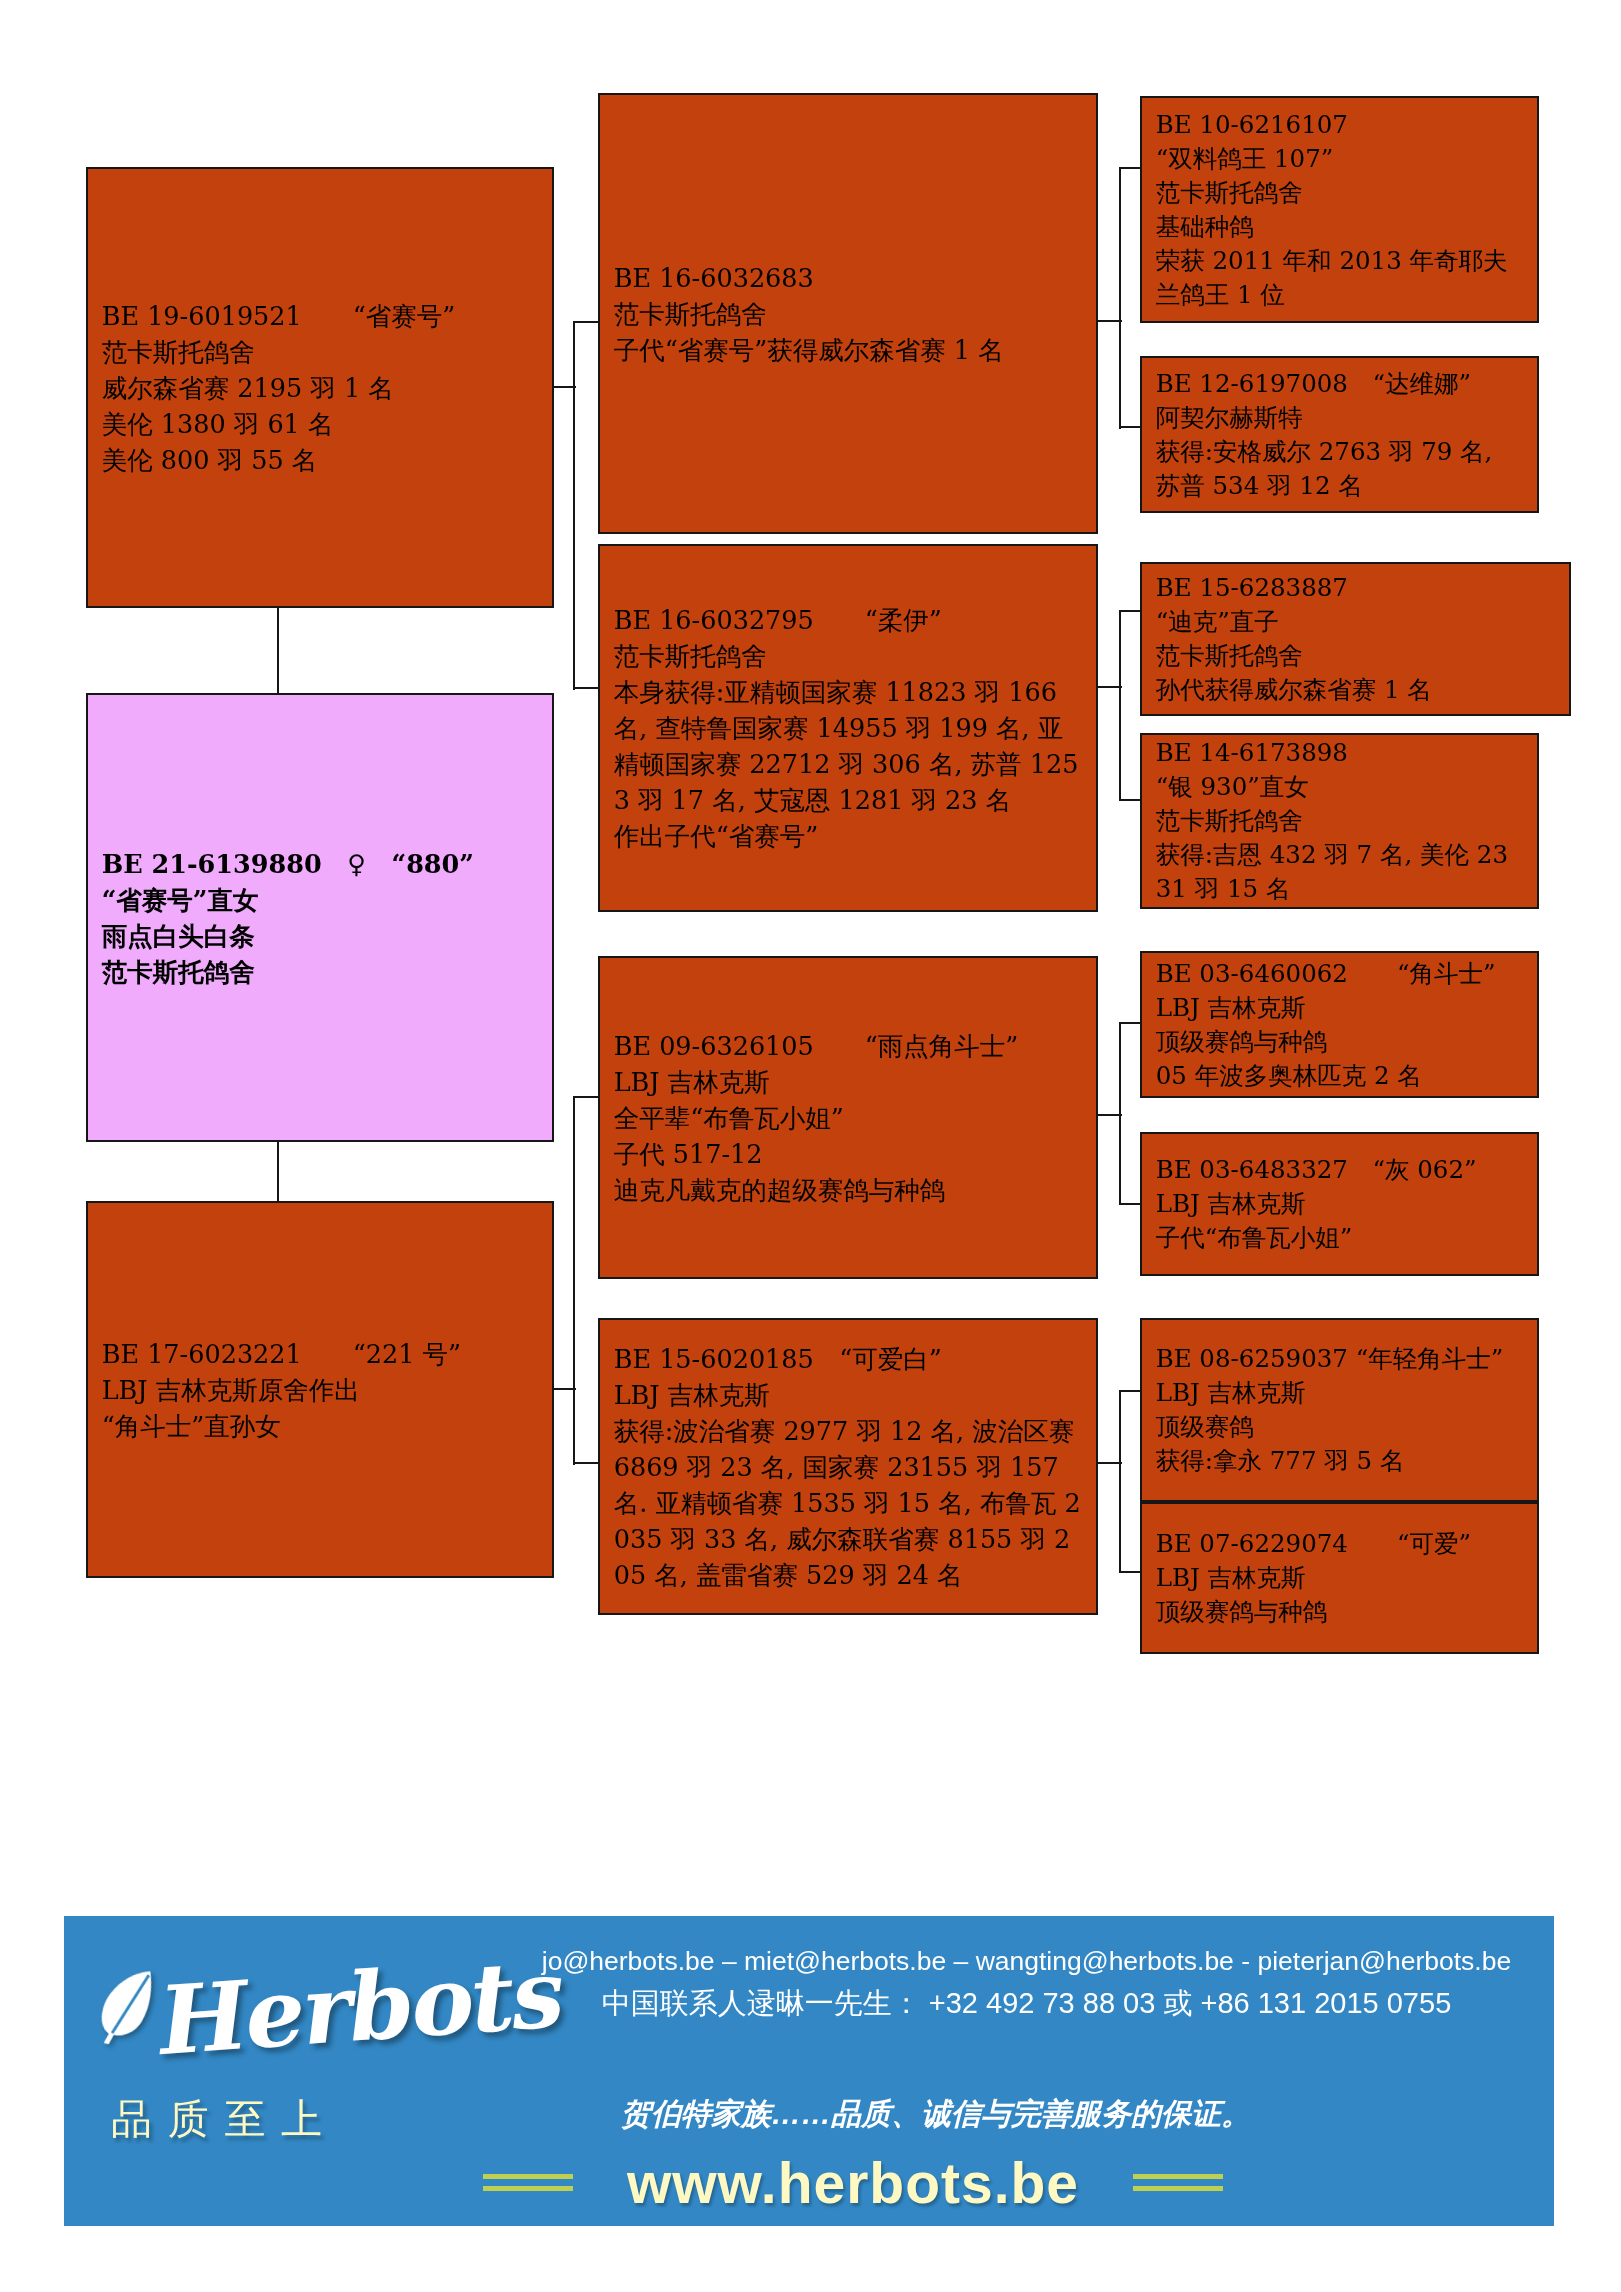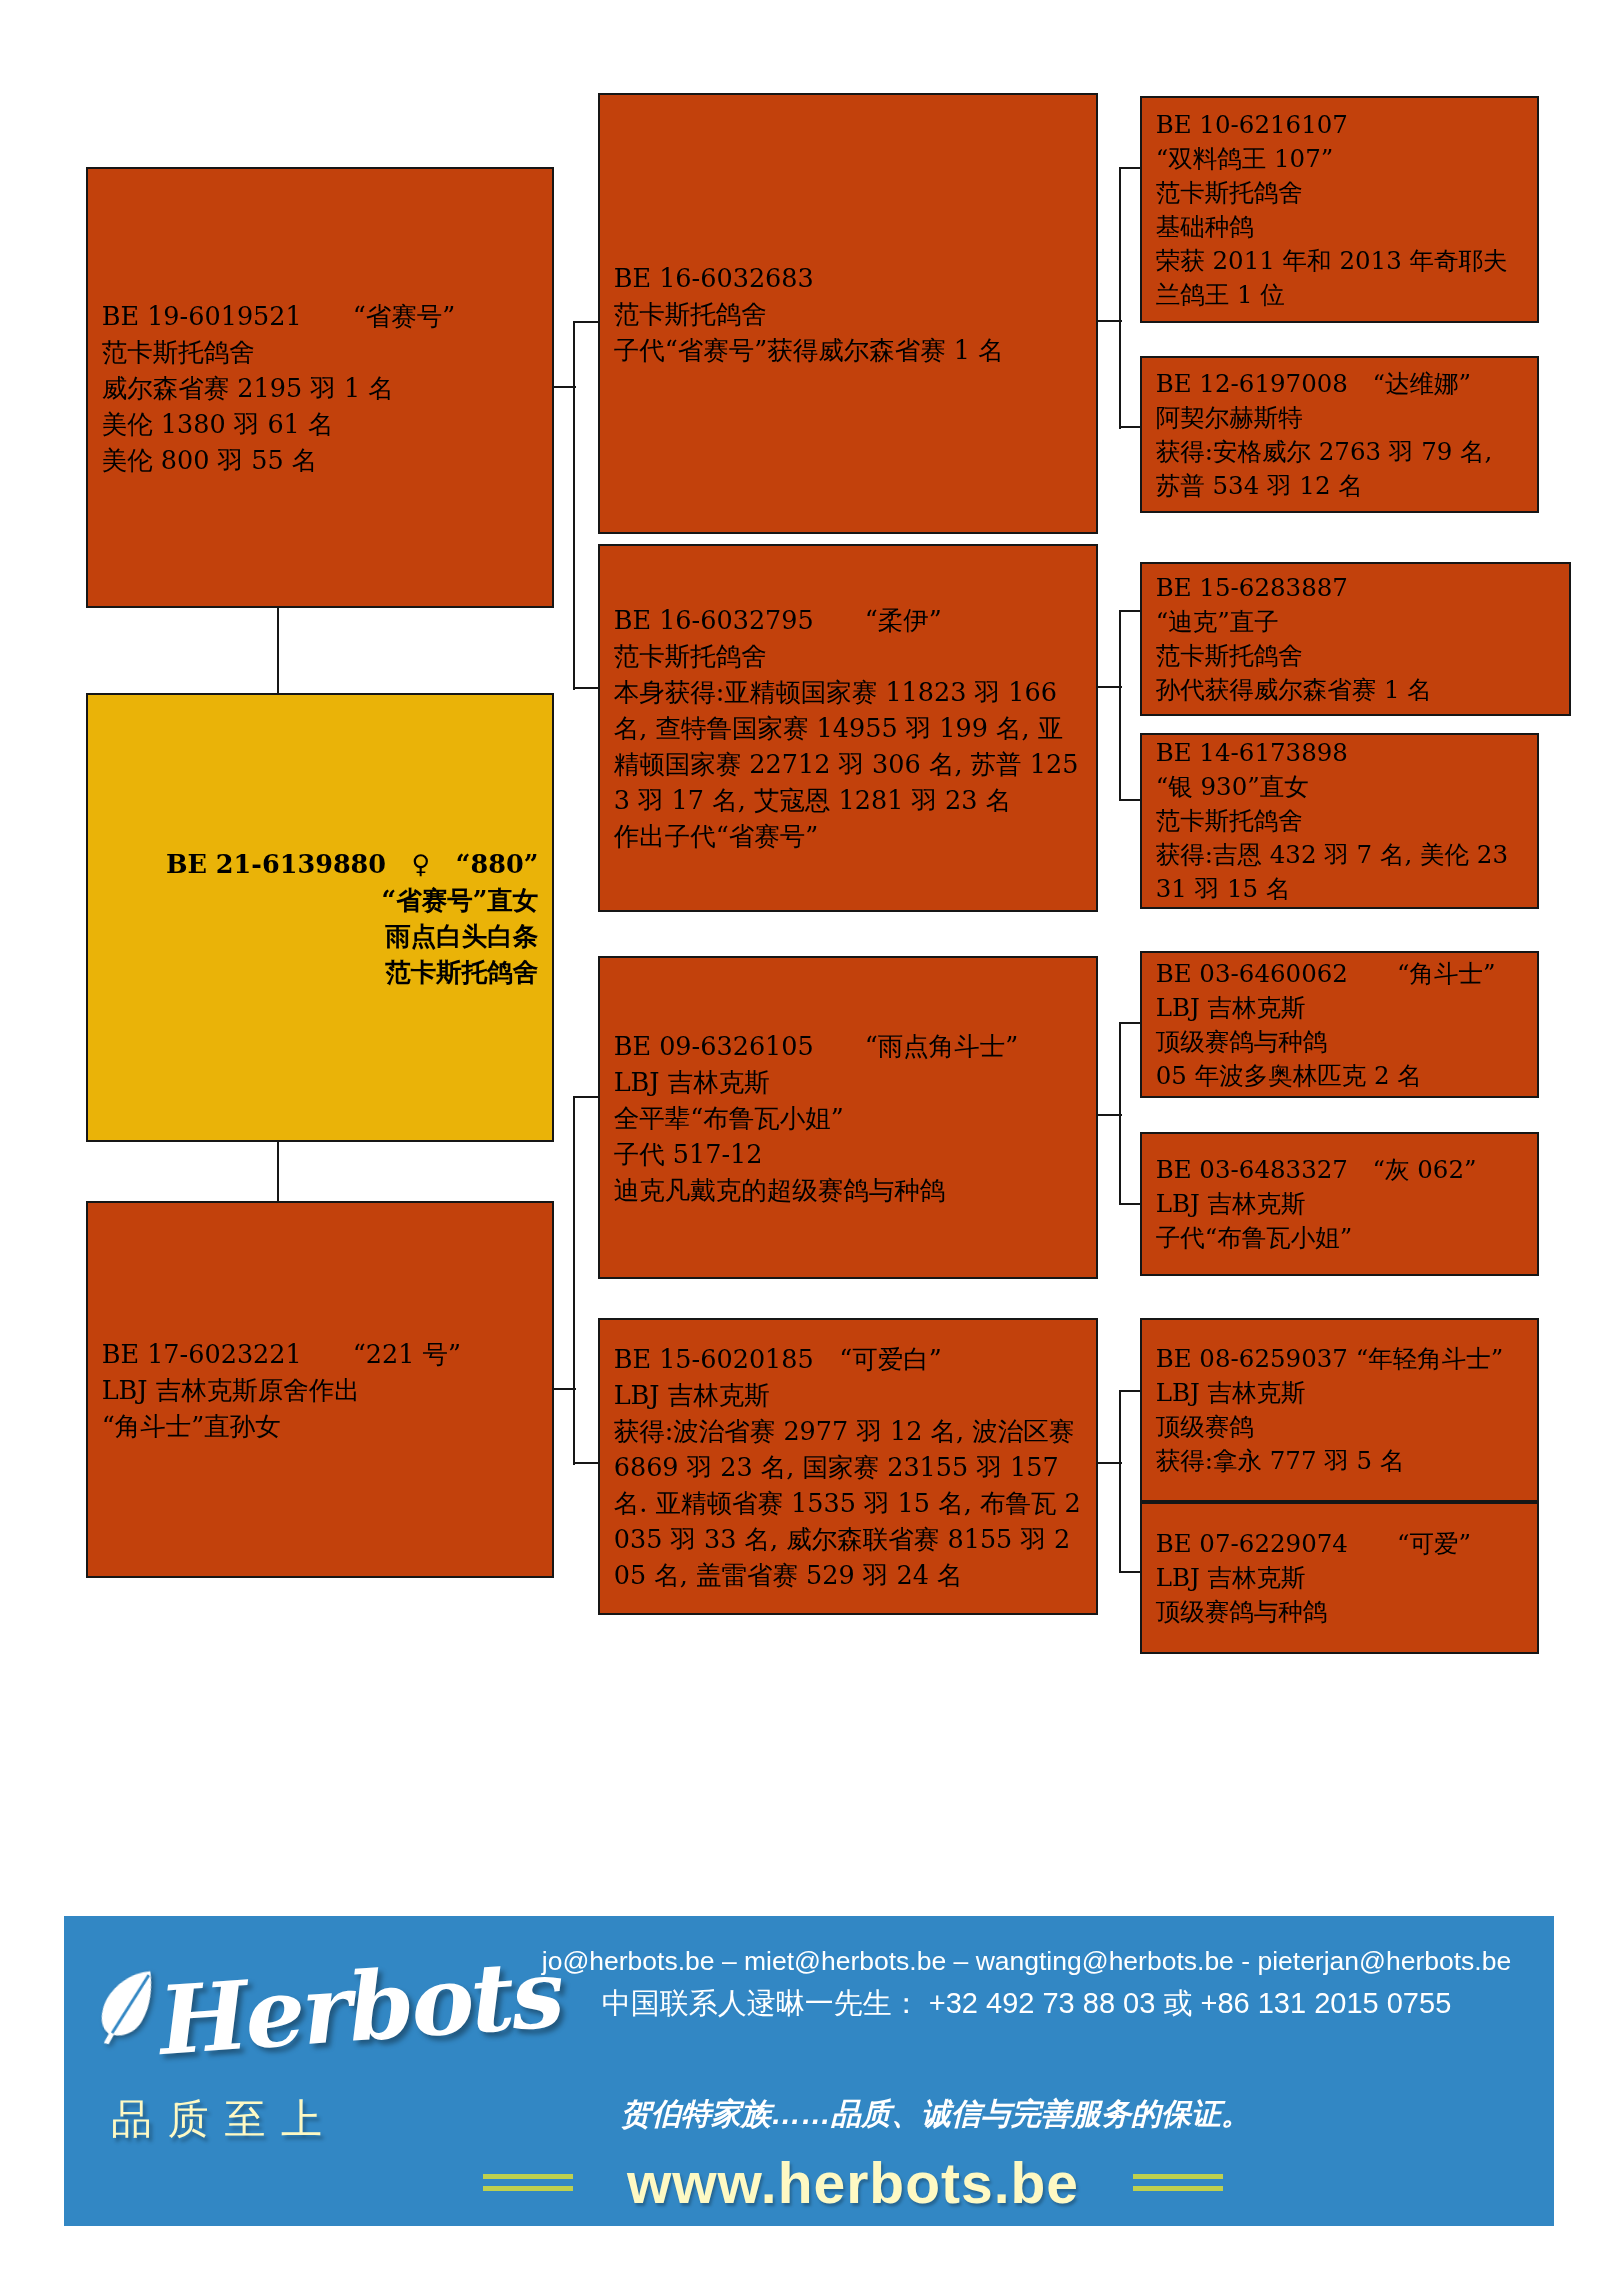--- a/index.html
+++ b/index.html
@@ -15,21 +15,21 @@
     position:absolute;
     border:2px solid #161616;
     background:#c2410c;
     box-sizing:border-box;
     display:flex;flex-direction:column;justify-content:center;
     padding:3.9px 13.7px;
     font-size:25.5px;line-height:36px;
   }
   .pbox .line{white-space:pre-wrap;word-break:break-all;}
   .col-right{font-size:24.5px;line-height:34px;}
-  .subject{background:#eab308;font-weight:bold;align-items:flex-end;}
+  .subject{background:#f0abfc;font-weight:bold;}
   .cl{position:absolute;background:#161616;}
   
   .band{
     position:absolute;left:64px;top:1916px;width:1490px;height:310px;
     background:#3287c4;
     font-family:"Liberation Sans","DejaVu Sans",sans-serif;
   }
   .logo{
     position:absolute;left:27.4px;top:27.4px;width:421px;height:127px;
     color:#fff;display:flex;align-items:center;

